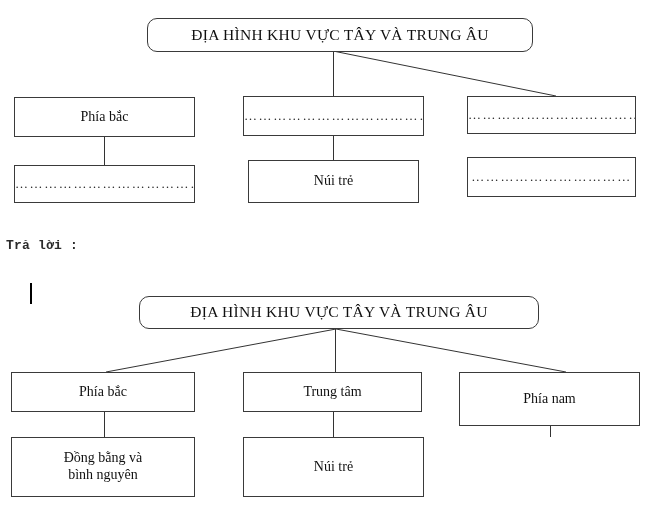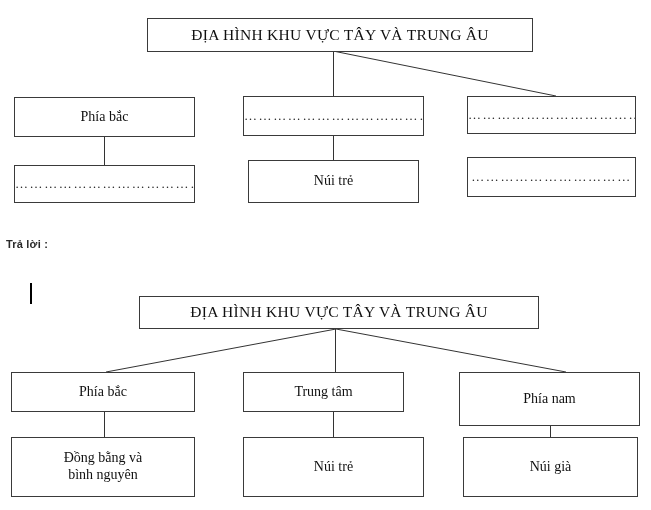--- a/index.html
+++ b/index.html
@@ -19,35 +19,35 @@
     border:1px solid #3a3a3a;
     background:#ffffff;
     display:flex;
     align-items:center;
     justify-content:center;
     text-align:center;
     font-family:"Liberation Serif", serif;
     color:#101010;
     line-height:1.18;
   }
-  .box.title{font-size:15.5px;letter-spacing:0.3px;}
+  .box.title{font-size:15.5px;letter-spacing:0.3px;border-radius:10px;}
   .box.node{font-size:14px;}
   .box.node2{font-size:14px;}
   .blank{
     font-family:"Liberation Serif", serif;
     font-size:13px;
     letter-spacing:1.6px;
     color:#2a2a2a;
     white-space:nowrap;
     overflow:hidden;
   }
   .lbl-answer{
     position:absolute;
-    font-family:Liberation Sans, sans-serif;
-    font-size:11px;
+    font-family:Liberation Mono, monospace;
+    font-size:13px;
     font-weight:600;
     color:#2b2b2b;
     letter-spacing:0.2px;
     white-space:nowrap;
   }
   .caret{
     position:absolute;
     background:#000000;
   }
   svg.lines{position:absolute;left:0;top:0;width:651px;height:510px;pointer-events:none;}
@@ -107,21 +107,20 @@
 
   <div class="box title" style="left:139px;top:296px;width:400px;height:33px;">ĐỊA HÌNH KHU VỰC TÂY VÀ TRUNG ÂU</div>
 
   <div class="box node2" style="left:11px;top:372px;width:184px;height:40px;">Phía bắc</div>
 
   <div class="box node2" style="left:11px;top:437px;width:184px;height:60px;flex-direction:column;text-align:center;">
     <span class="two-line">Đồng bằng và</span>
     <span class="two-line">bình nguyên</span>
   </div>
 
-  <div class="box node2" style="left:243px;top:372px;width:161px;height:40px;">Trung tâm</div>
+  <div class="box node2" style="left:243px;top:372px;width:179px;height:40px;">Trung tâm</div>
 
   <div class="box node2" style="left:243px;top:437px;width:181px;height:60px;">Núi trẻ</div>
 
   <div class="box node2" style="left:459px;top:372px;width:181px;height:54px;">Phía nam</div>
 
-  <div class="box node2" style="left:463px;top:437px;width:175px;height:60px;">Núi già</div>
 
 </div>
 
 </body></html>

